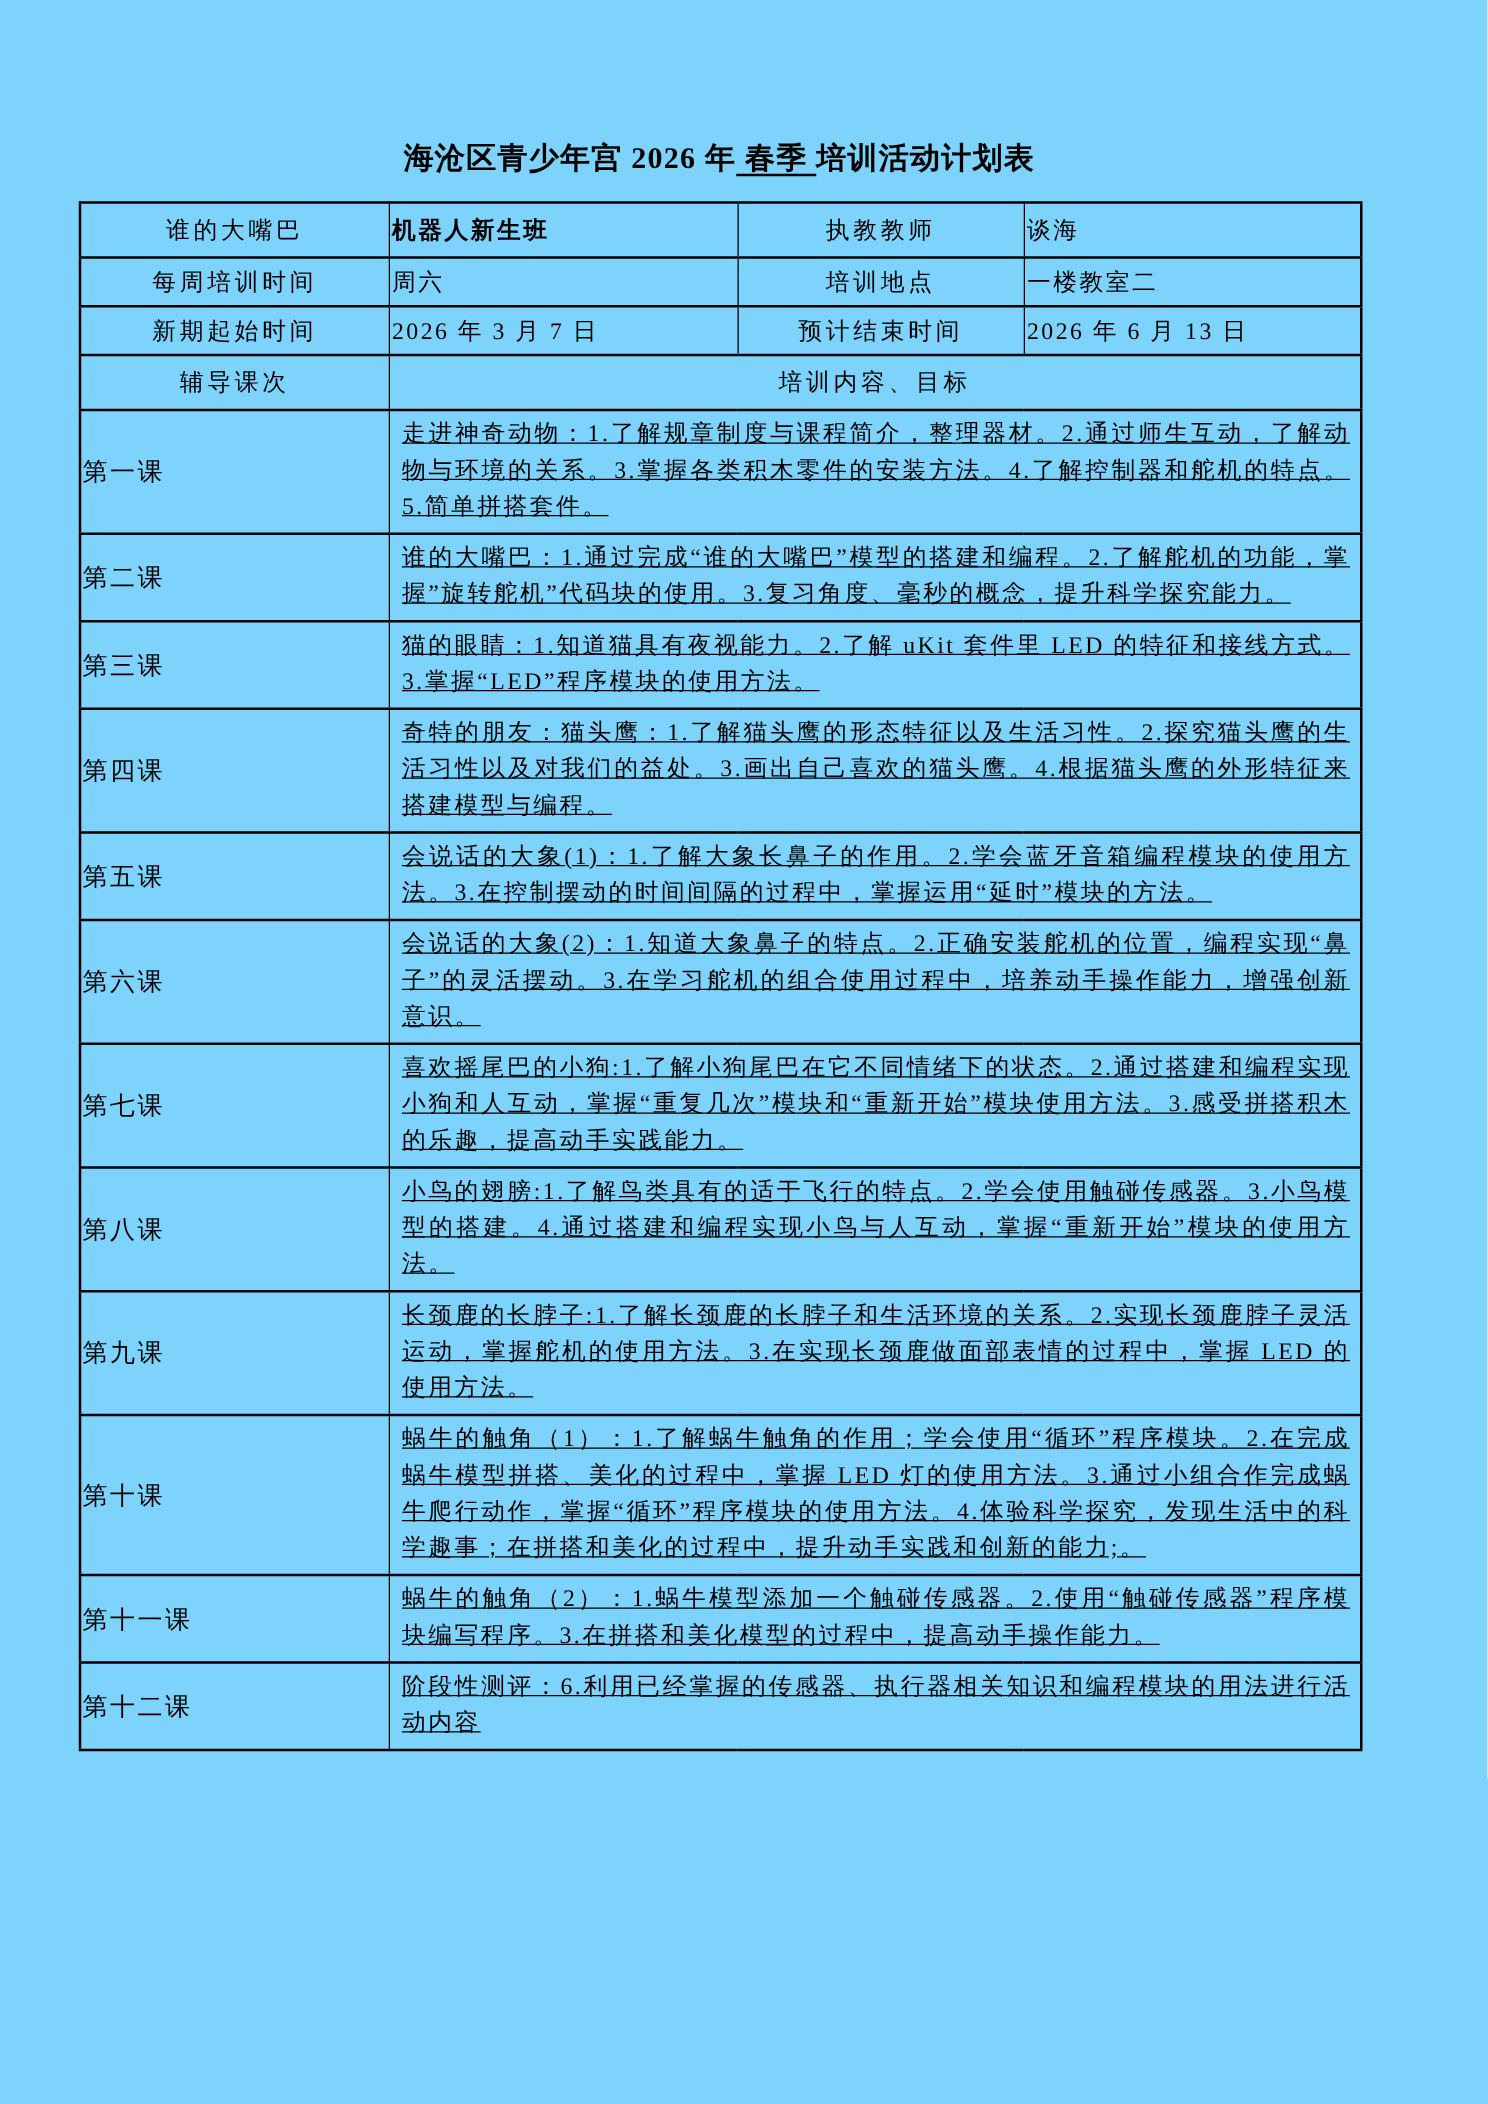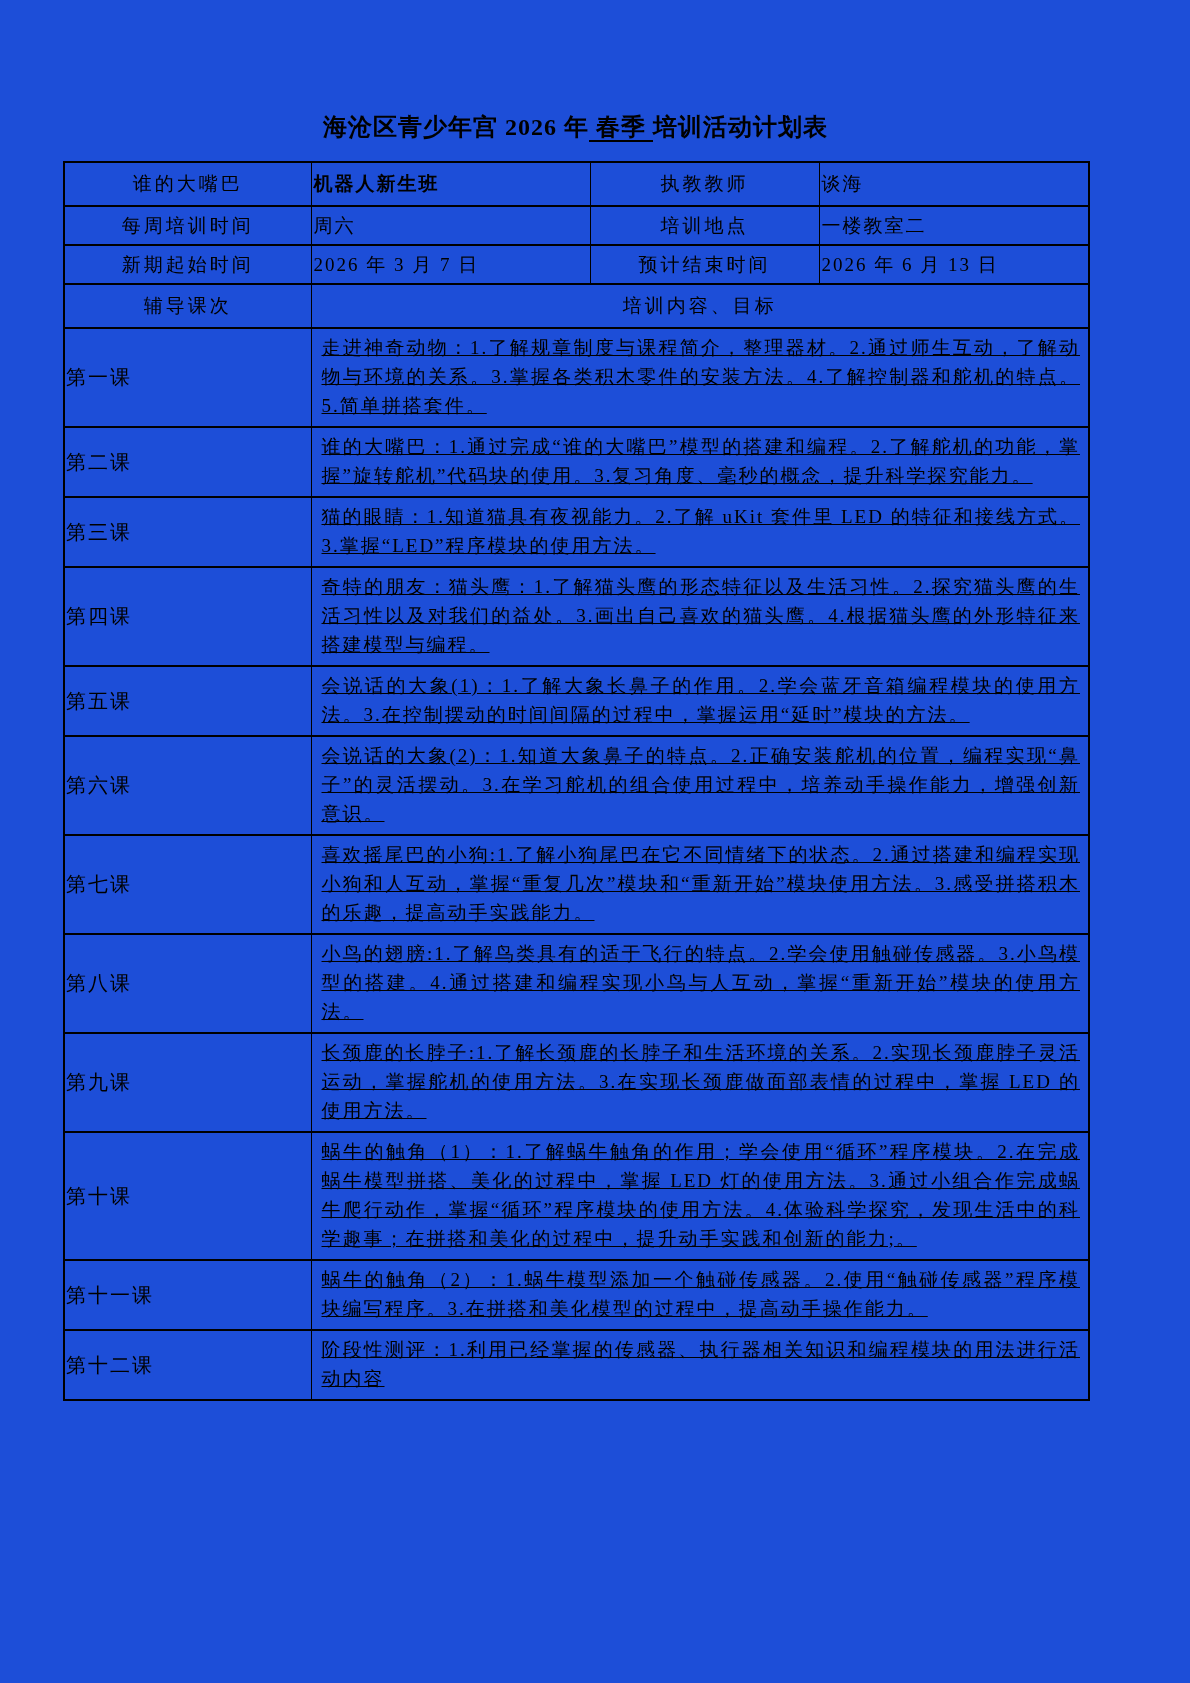--- a/index.html
+++ b/index.html
@@ -4,21 +4,21 @@
 <style>
   html, body {
     margin: 0;
     padding: 0;
     background: #ffffff;
   }
   .page {
     position: relative;
     width: 1190px;
     height: 1683px;
-    background: #1d4ed8;
+    background: #7dd3fc;
     color: #000000;
     font-family: "Liberation Serif", "DejaVu Serif", serif;
     overflow: hidden;
   }
   .doc-title {
     margin: 0;
     padding-top: 106px;
     padding-left: 63px;
     width: 1025px;
     text-align: center;
@@ -159,18 +159,18 @@
     <tr>
       <td class="lesson-label">第十课</td>
       <td class="lesson-content" colspan="3">蜗牛的触角（1）：1.了解蜗牛触角的作用；学会使用“循环”程序模块。2.在完成蜗牛模型拼搭、美化的过程中，掌握 LED 灯的使用方法。3.通过小组合作完成蜗牛爬行动作，掌握“循环”程序模块的使用方法。4.体验科学探究，发现生活中的科学趣事；在拼搭和美化的过程中，提升动手实践和创新的能力;。</td>
     </tr>
     <tr>
       <td class="lesson-label">第十一课</td>
       <td class="lesson-content" colspan="3">蜗牛的触角（2）：1.蜗牛模型添加一个触碰传感器。2.使用“触碰传感器”程序模块编写程序。3.在拼搭和美化模型的过程中，提高动手操作能力。</td>
     </tr>
     <tr>
       <td class="lesson-label">第十二课</td>
-      <td class="lesson-content" colspan="3">阶段性测评：1.利用已经掌握的传感器、执行器相关知识和编程模块的用法进行活动内容</td>
+      <td class="lesson-content" colspan="3">阶段性测评：6.利用已经掌握的传感器、执行器相关知识和编程模块的用法进行活动内容</td>
     </tr>
   </tbody>
     </table>
 
 </div>
 
 </body></html>

